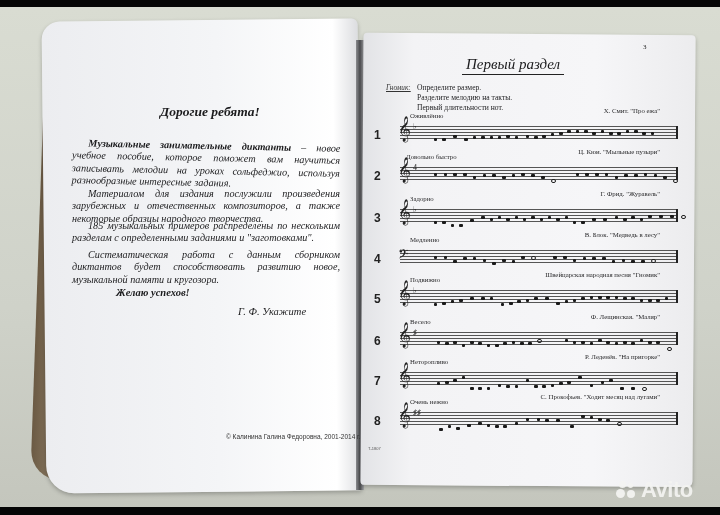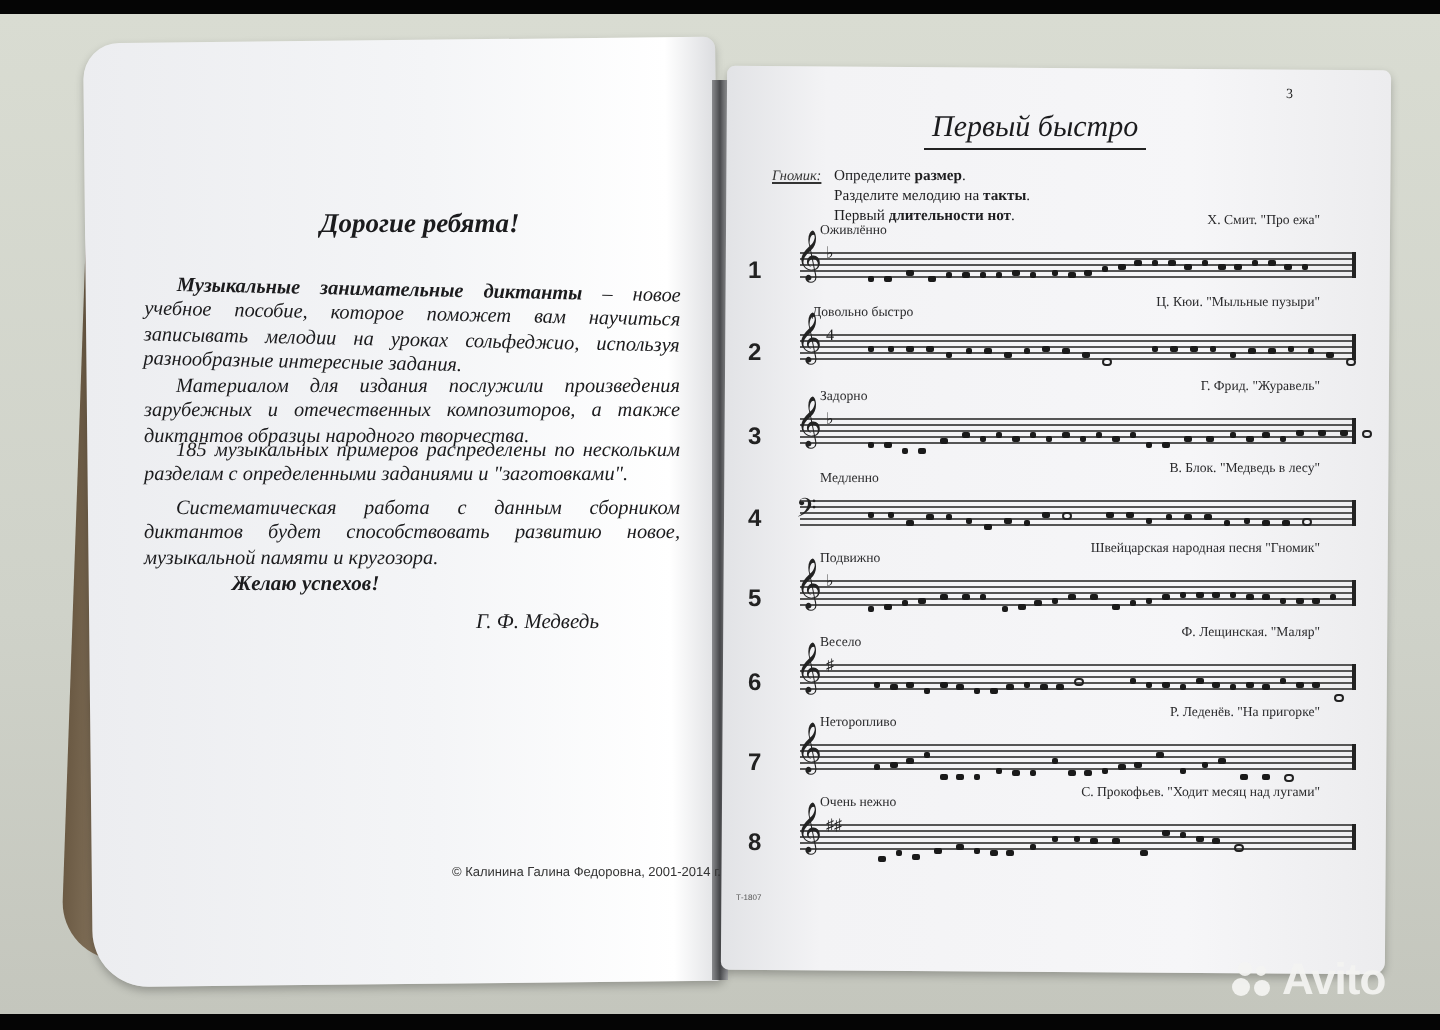--- a/index.html
+++ b/index.html
@@ -21,21 +21,21 @@
   .p3{top:220px;}
   .p4{top:249px;}
   .wish{left:116px;top:287px;font-size:10.5px;font-weight:bold;}
   .sig{left:238px;top:306px;font-size:10.5px;}
   .copyright{position:absolute;left:226px;top:433px;font-size:6.5px;color:#333;font-family:"Liberation Sans",sans-serif;}
   
   .page-num{position:absolute;left:643px;top:43px;font-size:7px;color:#222;}
   .section-title{position:absolute;left:462px;top:56px;font-size:15px;font-style:italic;color:#1b1b1d;border-bottom:1px solid #222;padding:0 4px 1px 4px;}
   .task-label{position:absolute;left:386px;top:84px;font-size:7.2px;font-style:italic;text-decoration:underline;color:#333;}
   .task-lines{position:absolute;left:417px;top:83px;font-size:7.6px;line-height:10.2px;color:#1e1e20;}
-  .task-lines b{font-weight:bold;}
+  .task-lines b{font-weight:normal;}
   .exercise{position:absolute;left:370px;width:320px;height:52px;}
   .ex-num{position:absolute;left:4px;font-size:12px;font-weight:bold;color:#222;font-family:"Liberation Sans",sans-serif;}
   .tempo{position:absolute;font-size:6.8px;color:#2a2a2c;}
   .composer{position:absolute;right:30px;font-size:6.8px;color:#2a2a2c;white-space:nowrap;}
   .staff{position:absolute;left:30px;width:278px;height:13px;}
   .staff .line{position:absolute;left:0;width:100%;height:0.6px;background:#555;}
   .staff .barline{position:absolute;right:0;top:0;width:2.4px;height:13px;background:#222;}
   .clef{position:absolute;left:-2px;top:-8px;font-size:22px;color:#222;line-height:22px;font-family:"DejaVu Sans",sans-serif;}
   .note{position:absolute;width:3.6px;height:3.2px;background:#1a1a1a;border-radius:1px;}
   .note.open{background:transparent;border:0.7px solid #222;width:3px;height:2.4px;border-radius:2px;}
@@ -50,30 +50,30 @@
 
 <div class="bar-top"></div>
 <div class="table"></div>
 <div class="cover-edge"></div>
 
 <div class="page-left"></div>
 <div class="spine"></div>
 
 <div class="lt greeting">Дорогие ребята!</div>
 <div class="lt para p1"><b>Музыкальные занимательные диктанты</b><span> – новое учебное пособие, которое поможет вам научиться записывать мелодии на уроках сольфеджио, используя разнообразные интересные задания.</span></div>
-<div class="lt para p2">Материалом для издания послужили произведения зарубежных и отечественных композиторов, а также диктантов образцы народного творчества.</div>
+<div class="lt para p2">Материалом для издания послужили произведения зарубежных и отечественных композиторов, а также некоторые образцы народного творчества.</div>
 <div class="lt para p3">185 музыкальных примеров распределены по нескольким разделам с определенными заданиями и "заготовками".</div>
 <div class="lt para p4">Систематическая работа с данным сборником диктантов будет способствовать развитию новое, музыкальной памяти и кругозора.</div>
 <div class="lt wish">Желаю успехов!</div>
-<div class="lt sig">Г. Ф. Медведь</div>
+<div class="lt sig">Г. Ф. Укажите</div>
 <div class="copyright">© Калинина Галина Федоровна, 2001-2014 г.</div>
 
 <div class="page-right"></div>
 <div class="page-num">3</div>
-<div class="section-title">Первый быстро</div>
+<div class="section-title">Первый раздел</div>
 <div class="task-label">Гномик:</div>
 <div class="task-lines">
   <div><span>Определите </span><b>размер</b><span>.</span></div>
   <div><span>Разделите мелодию на </span><b>такты</b><span>.</span></div>
   <div><span>Первый </span><b>длительности нот</b><span>.</span></div>
 </div>
 
 <div id="exercises">
     <div class="exercise" style="top: 104px;">
       <div class="ex-num" style="top: 24px;">1</div>

